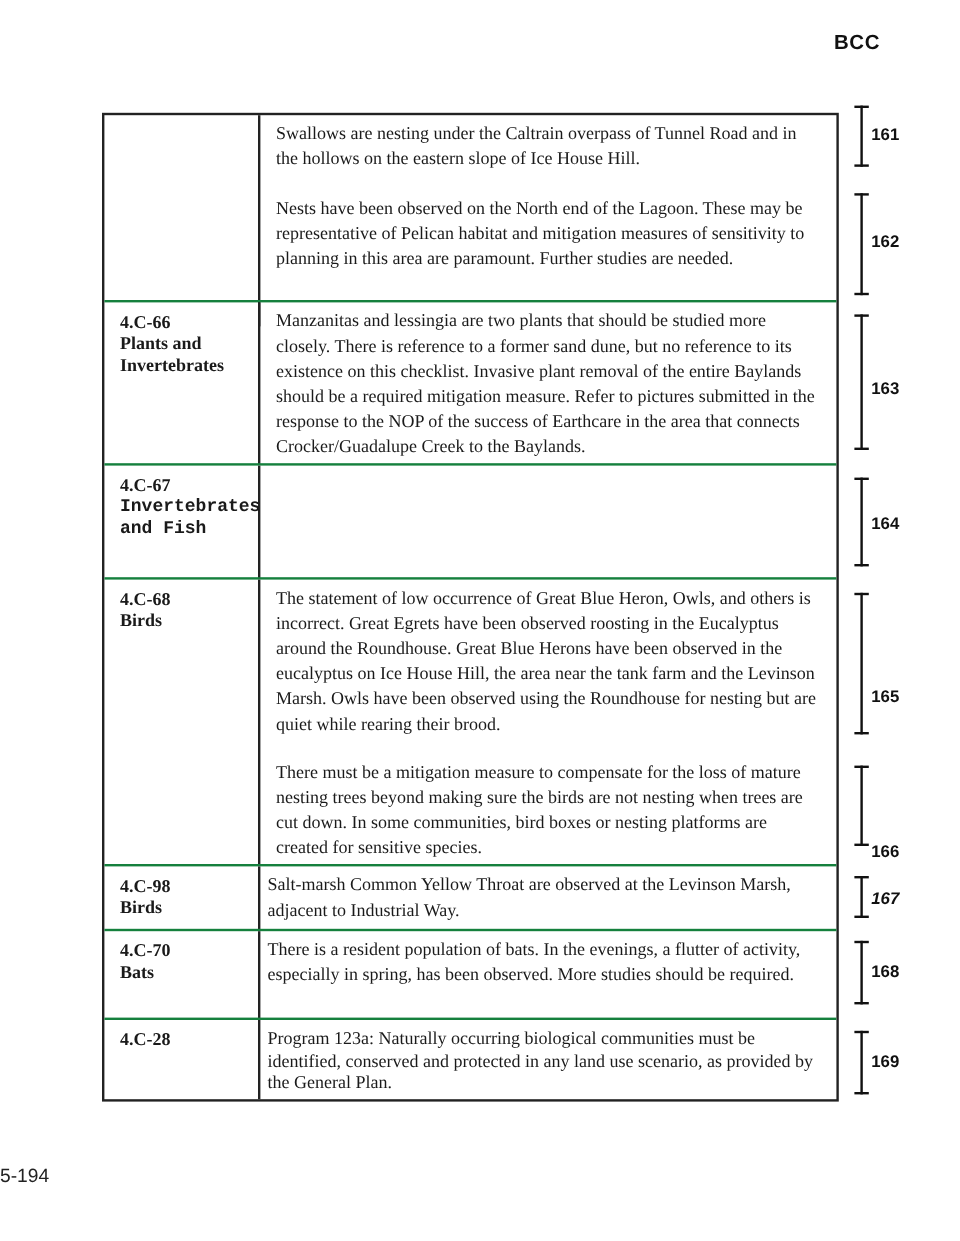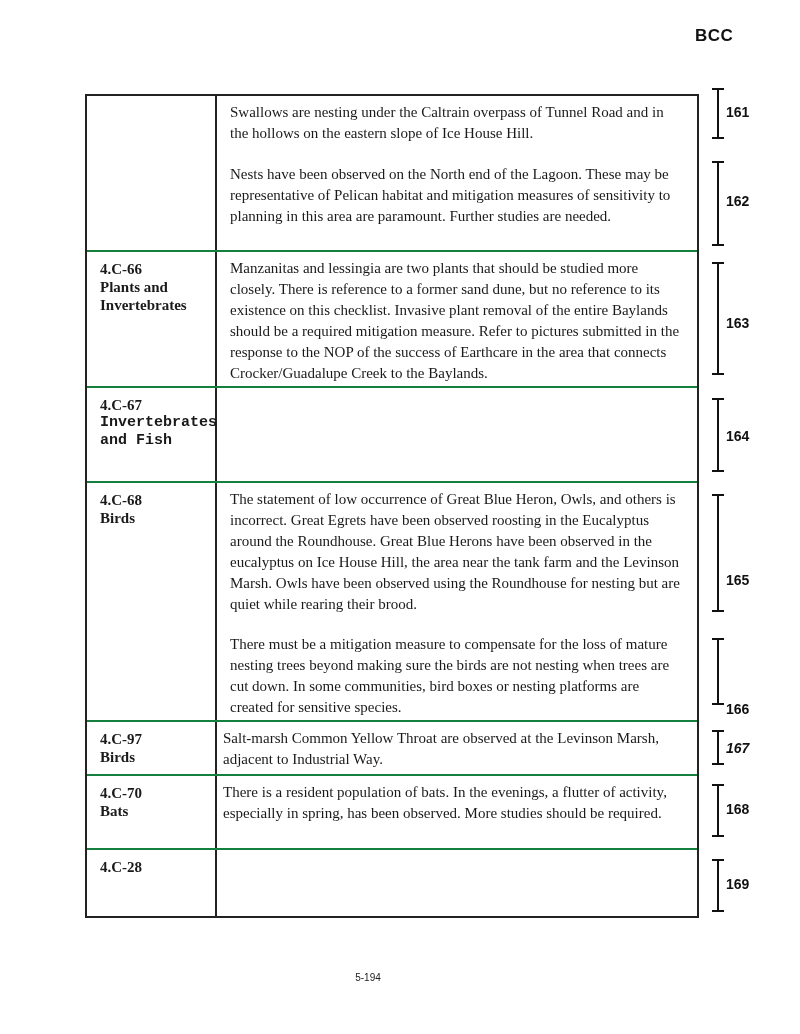--- a/index.html
+++ b/index.html
@@ -11,21 +11,21 @@
   .cell-left { position: absolute; left: 0; top: 0; bottom: 0; width: 130px; border-right: 2px solid #222; box-sizing: border-box; padding: 8px 0 0 13px; font-weight: bold; font-size: 15px; line-height: 18px; }
   .cell-right { position: absolute; left: 130px; right: 0; top: 0; bottom: 0; }
   .para { position: absolute; left: 13px; right: 14px; font-size: 15px; line-height: 21px; }
   .para.tight { line-height: 18.5px; left: 6px; }
   .para.mid { line-height: 21px; left: 6px; }
   .bracket { position: absolute; left: 712px; width: 12px; }
   .bracket .v { position: absolute; left: 5px; top: 0; bottom: 0; width: 2px; background: #111; }
   .bracket .t, .bracket .b { position: absolute; left: 0; width: 12px; height: 2px; background: #111; }
   .bracket .t { top: 0; } .bracket .b { bottom: 0; }
   .bracket-label { position: absolute; left: 726px; font-family: "Liberation Sans", sans-serif; font-weight: bold; font-size: 14px; color: #111; }
-  .page-number { position: absolute; left: 0; width: 736px; top: 972px; text-align: center; font-family: "Liberation Sans", sans-serif; font-size: 10px; color: #222; }
+  .page-number { position: absolute; left: 0; width: 736px; top: 972px; font-family: "Liberation Sans", sans-serif; font-size: 16px; color: #222; }
 </style>
 </head>
 <body>
 
 <div class="header-code">BCC</div>
 
 <div class="table" style="height:824px;">
 
   <div class="row first" style="top:0; height:176px;">
     <div class="cell-left"></div>
@@ -58,41 +58,44 @@
       <div>Birds</div>
     </div>
     <div class="cell-right">
       <div class="para" style="top:6px;">The statement of low occurrence of Great Blue Heron, Owls, and others is incorrect.  Great Egrets have been observed roosting in the Eucalyptus around the Roundhouse. Great Blue Herons have been observed in the eucalyptus on Ice House Hill, the area near the tank farm and the Levinson Marsh.  Owls have been observed using the Roundhouse for nesting but are quiet while rearing their brood.</div>
       <div class="para" style="top:151px;">There must be a mitigation measure to compensate for the loss of mature nesting trees beyond making sure the birds are not nesting when trees are cut down. In some communities, bird boxes or nesting platforms are created for sensitive species.</div>
     </div>
   </div>
 
   <div class="row" style="top:624px; height:55px;">
     <div class="cell-left">
-      <div>4.C-97</div>
+      <div>4.C-98</div>
       <div>Birds</div>
     </div>
     <div class="cell-right">
       <div class="para mid" style="top:6px;">Salt-marsh Common Yellow Throat are observed at the Levinson Marsh, adjacent to Industrial Way.</div>
     </div>
   </div>
 
   <div class="row" style="top:678px; height:75px;">
     <div class="cell-left">
       <div>4.C-70</div>
       <div>Bats</div>
     </div>
     <div class="cell-right">
       <div class="para mid" style="top:6px;">There is a resident population of bats.  In the evenings, a flutter of activity, especially in spring, has been observed. More studies should be required.</div>
     </div>
   </div>
 
   <div class="row" style="top:752px; height:68px;">
     <div class="cell-left">
       <div>4.C-28</div>
+    </div>
+    <div class="cell-right">
+      <div class="para tight" style="top:7px;">Program 123a:  Naturally occurring biological communities must be identified, conserved and protected in any land use scenario, as provided by the General Plan.</div>
     </div>
   </div>
 </div>
 
 <div class="bracket" style="top:88px; height:51px;">
     <div class="v"></div>
     <div class="t"></div>
     <div class="b"></div>
   </div>
 <div class="bracket-label" style="top:104px;">161</div>

